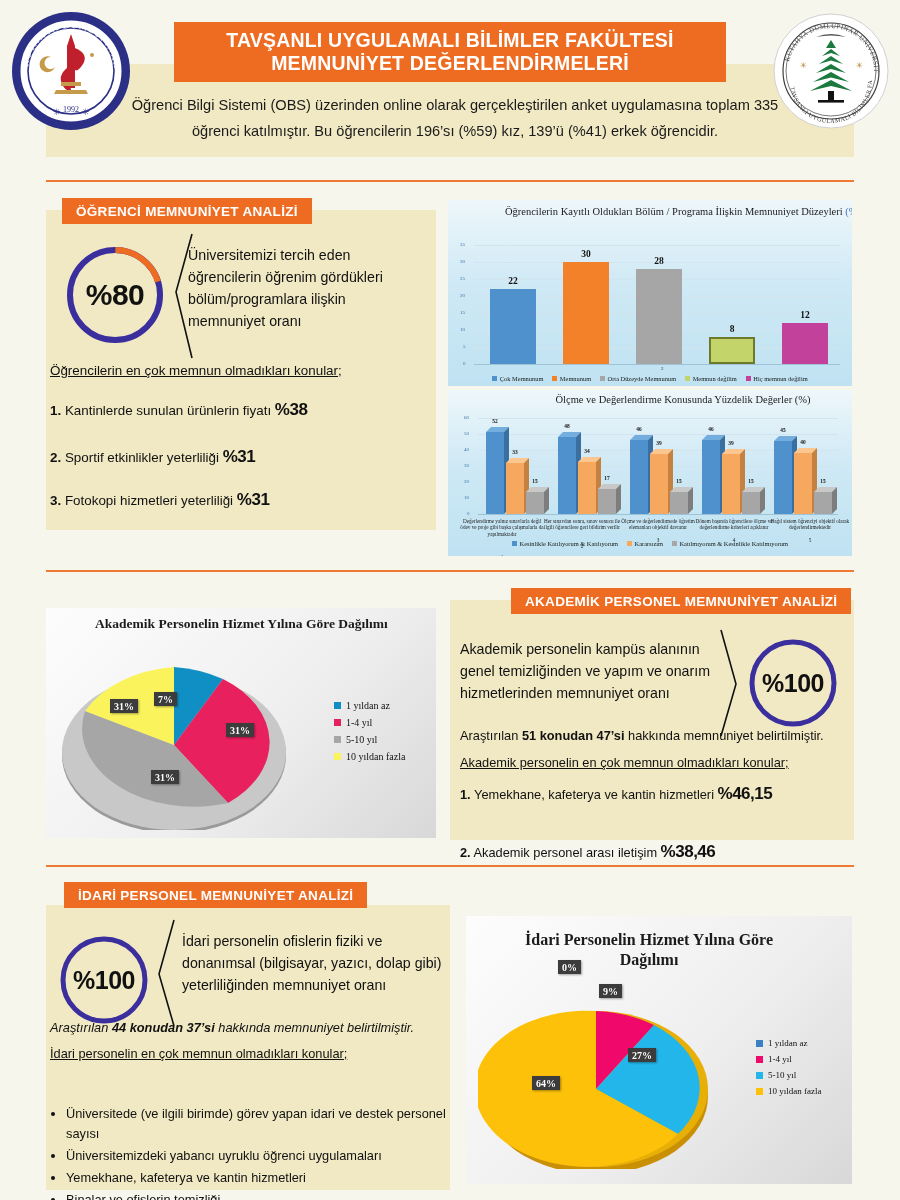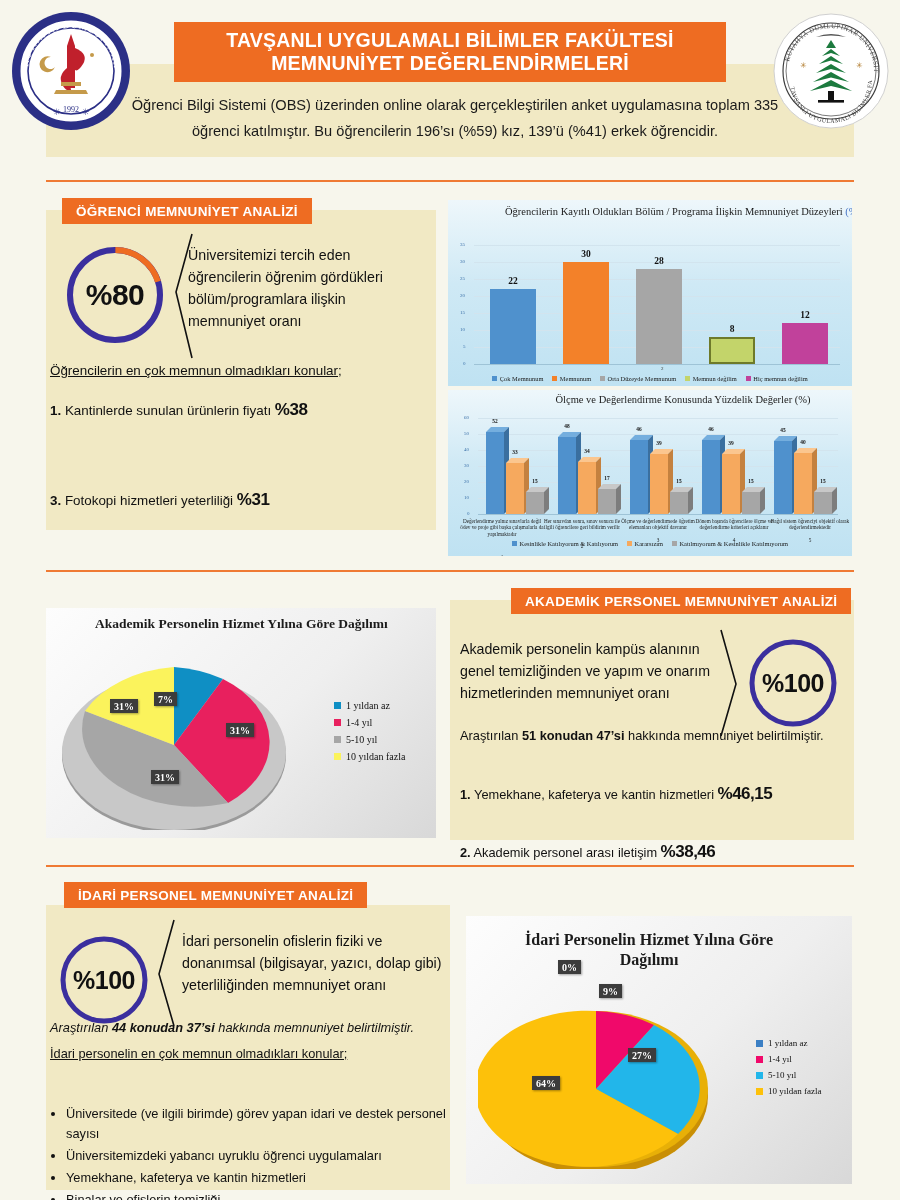--- a/index.html
+++ b/index.html
@@ -169,20 +169,25 @@
 
   <div class="txt lead" style="left:188px;top:244px;width:196px;">Üniversitemizi tercih eden öğrencilerin öğrenim gördükleri bölüm/programlara ilişkin memnuniyet oranı</div>
 
   <div class="txt sub-underline" style="left:50px;top:363px;width:380px;">Öğrencilerin en çok memnun olmadıkları konular;</div>
 
   <div class="txt item" style="left:50px;top:400px;width:380px;">
     <b>1.</b>
     <span>Kantinlerde sunulan ürünlerin fiyatı</span>
     <span class="pct">%38</span>
   </div>
+  <div class="txt item" style="left:50px;top:447px;width:380px;">
+    <b>2.</b>
+    <span>Sportif etkinlikler yeterliliği</span>
+    <span class="pct">%31</span>
+  </div>
   <div class="txt item" style="left:50px;top:490px;width:380px;">
     <b>3.</b>
     <span>Fotokopi hizmetleri yeterliliği</span>
     <span class="pct">%31</span>
   </div>
 
   <div class="chartbox chart-bluebg" style="left:448px;top:200px;width:404px;height:186px;">
     <div class="chart-title" style="top:6px;">
       <span>Öğrencilerin Kayıtlı Oldukları Bölüm / Programa İlişkin Memnuniyet Düzeyleri</span>
       <span style="color:#4472c4;">(%)</span>
@@ -418,20 +423,21 @@
 
   <svg style="position:absolute;left:745px;top:638px;" width="96" height="90">
     <circle cx="48" cy="45" r="41" fill="none" stroke="#3b2f9e" stroke-width="5"></circle>
   </svg>
   <div class="donut-label" style="left:745px;top:638px;width:96px;height:90px;font-size:25px;">%100</div>
 
   <div class="txt note" style="left:460px;top:728px;width:380px;">
     <span>Araştırılan </span><b>51 konudan 47’si</b><span> hakkında memnuniyet belirtilmiştir.</span>
   </div>
 
+  <div class="txt sub-underline" style="left:460px;top:755px;width:380px;font-size:12.8px;">Akademik personelin en çok memnun olmadıkları konular;</div>
 
   <div class="txt item" style="left:460px;top:784px;width:390px;font-size:12.8px;">
     <b>1.</b>
     <span>Yemekhane, kafeterya ve kantin hizmetleri</span>
     <span class="pct">%46,15</span>
   </div>
   <div class="txt item" style="left:460px;top:814px;width:390px;font-size:12.8px;margin-top:28px;">
     <b>2.</b>
     <span>Akademik personel arası iletişim</span>
     <span class="pct">%38,46</span>

